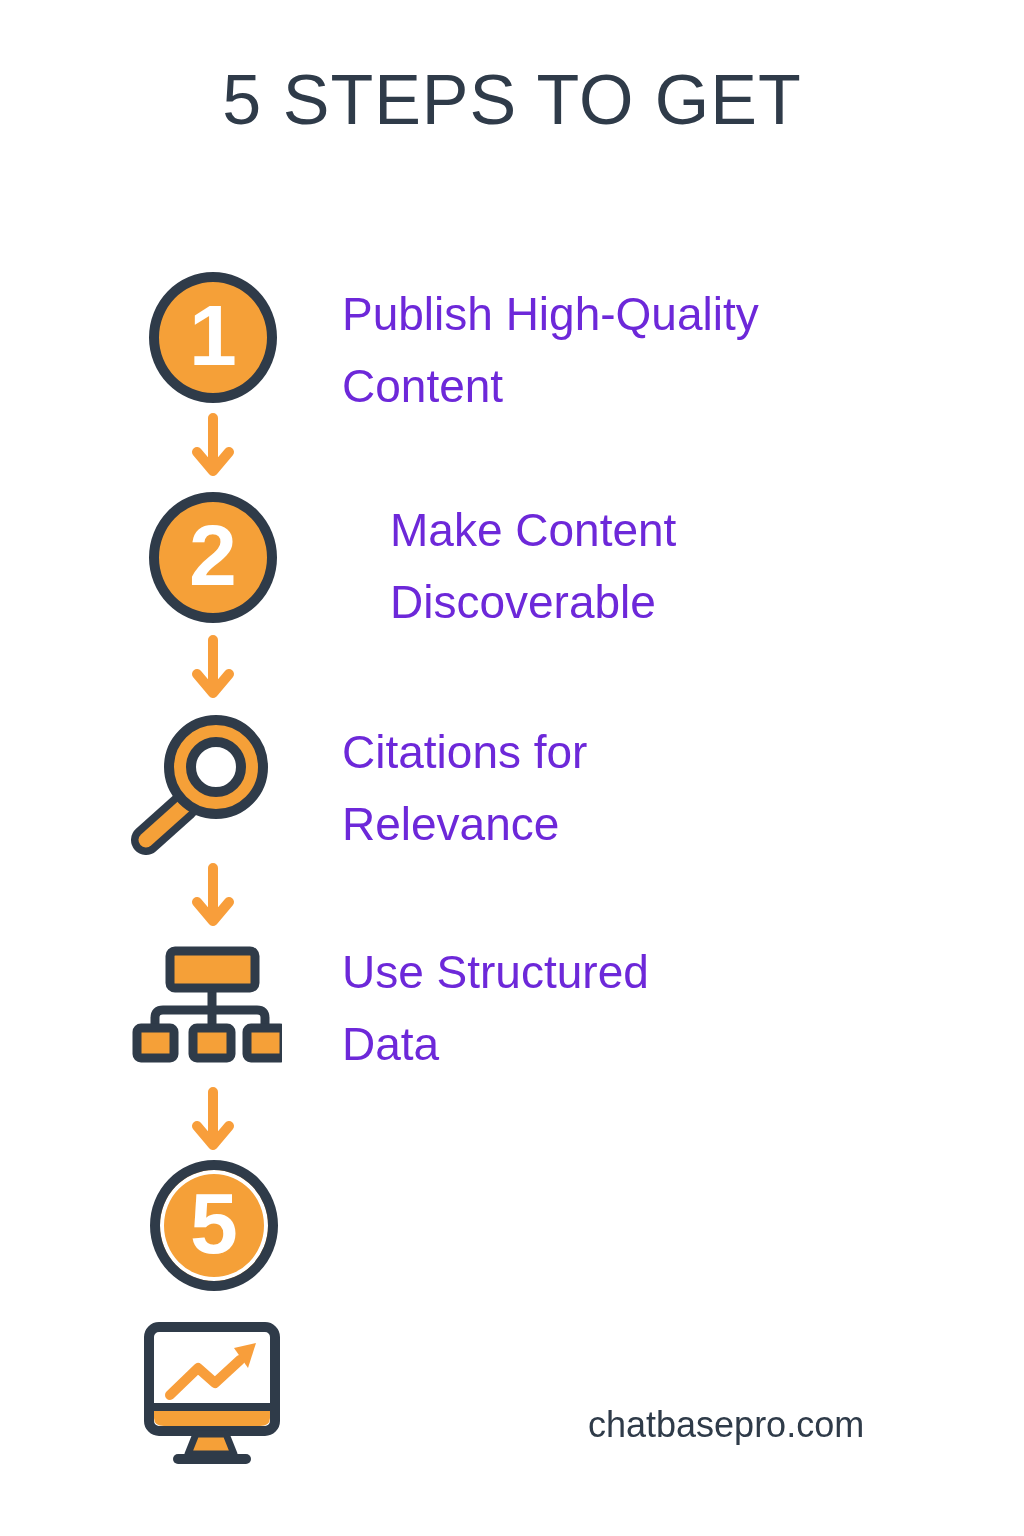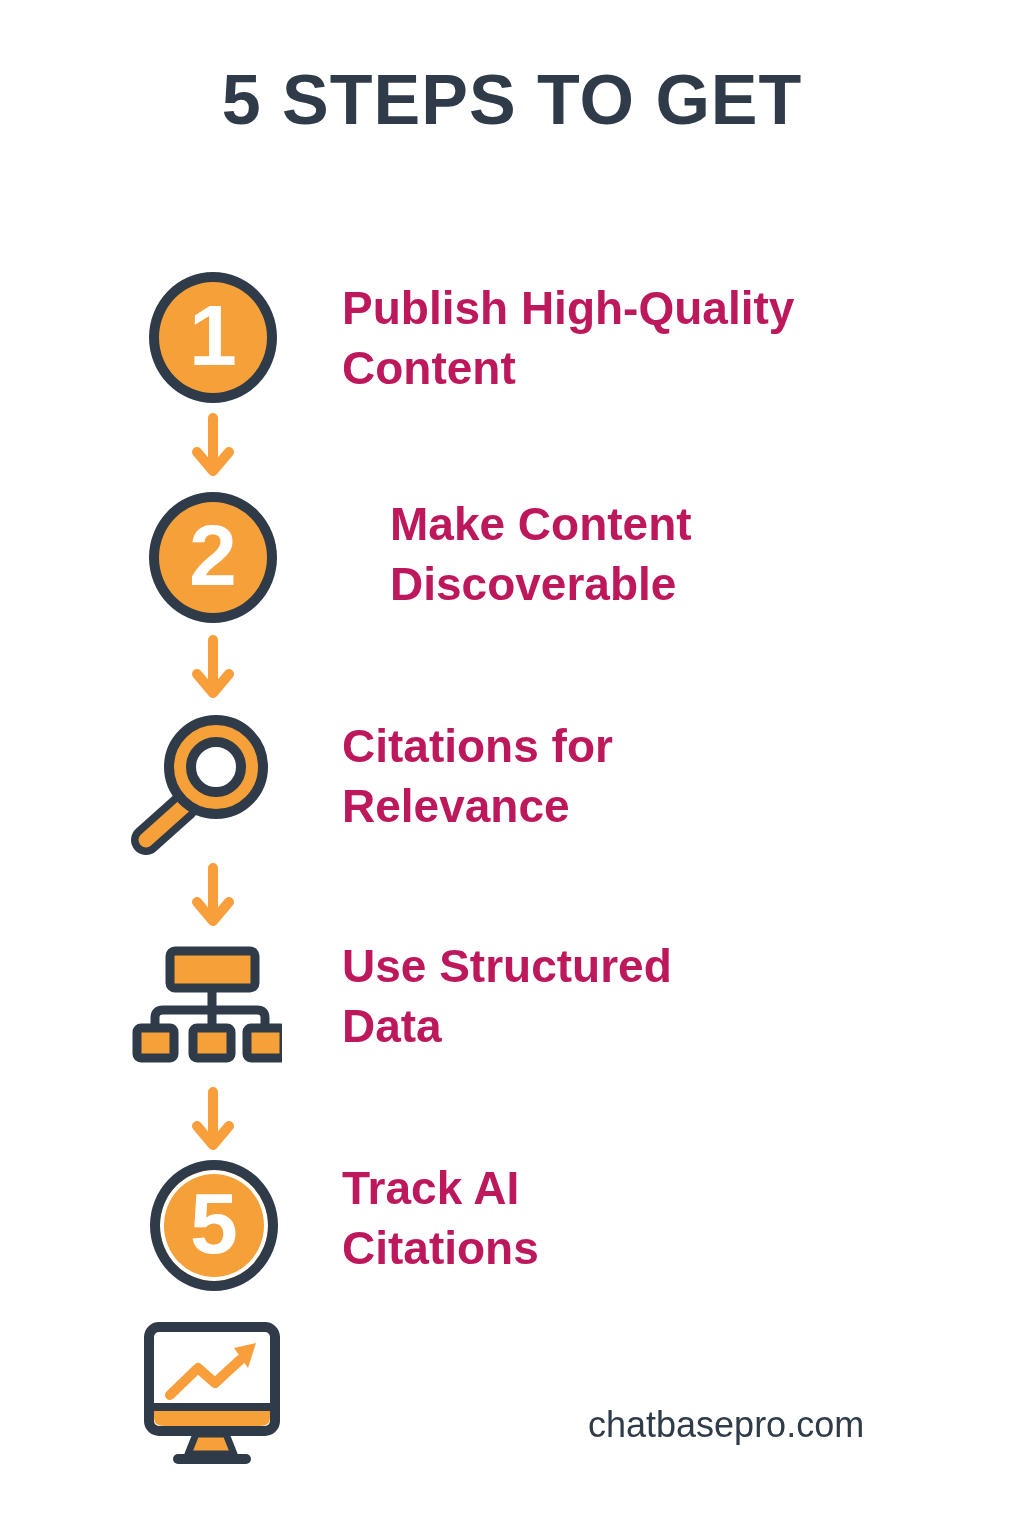--- a/index.html
+++ b/index.html
@@ -12,32 +12,32 @@
   .canvas {
     position: relative;
     width: 1024px; height: 1536px;
     background: #ffffff;
   }
   .title {
     position: absolute;
     top: 58px; left: 0; right: 0;
     text-align: center;
     font-size: 70px;
-    font-weight: 700;
+    font-weight: 400;
     line-height: 84px;
     letter-spacing: 1px;
     color: #2F3B49;
   }
   .title span { display: block; }
   .step-title {
     position: absolute;
     font-size: 46px;
-    font-weight: 700;
-    line-height: 60px;
-    color: #be185d;
+    font-weight: 400;
+    line-height: 72px;
+    color: #6d28d9;
     white-space: pre-line;
     left: 342px;
   }
   .num-circle {
     position: absolute;
     width: 128px; height: 131px;
     border-radius: 50%;
     background: #F5A038;
     border: 10px solid #2F3B49;
     display: flex;
@@ -126,22 +126,20 @@
 
   <div class="arrow-wrap" style="left:190px; top:1086px;">
     <svg width="46" height="68" viewBox="0 0 46 68">
       <path d="M23 6 V54 M7 40 L23 59 L39 40" fill="none" stroke="#F89E3B" stroke-width="10" stroke-linecap="round" stroke-linejoin="round"></path>
     </svg>
   </div>
 
   <div class="num-circle gap" style="left:150px; top:1160px;">
     <span class="num">5</span>
   </div>
-  <div class="step-title" style="top:1158px;">Track AI
-Citations</div>
 
   <div class="icon-wrap" style="left:142px; top:1320px; width:140px; height:145px;">
     <svg width="140" height="145" viewBox="0 0 140 145">
       <rect x="7" y="7" width="126" height="104" rx="10" fill="#FFFFFF" stroke="#2F3B49" stroke-width="10"></rect>
       <path d="M12 90 H128 V98 Q128 106 118 106 H22 Q12 106 12 98 Z" fill="#F5A038"></path>
       <line x1="7" y1="87" x2="133" y2="87" stroke="#2F3B49" stroke-width="8"></line>
       <polyline points="28,75 56,48 73,63 98,40" fill="none" stroke="#F89E3B" stroke-width="10" stroke-linecap="round" stroke-linejoin="round"></polyline>
       <polygon points="92,28 114,23 106,48" fill="#F89E3B"></polygon>
       <path d="M54 114 L46 134 H92 L84 114 Z" fill="#F5A038" stroke="#2F3B49" stroke-width="7" stroke-linejoin="round"></path>
       <line x1="36" y1="139" x2="104" y2="139" stroke="#2F3B49" stroke-width="10" stroke-linecap="round"></line>

